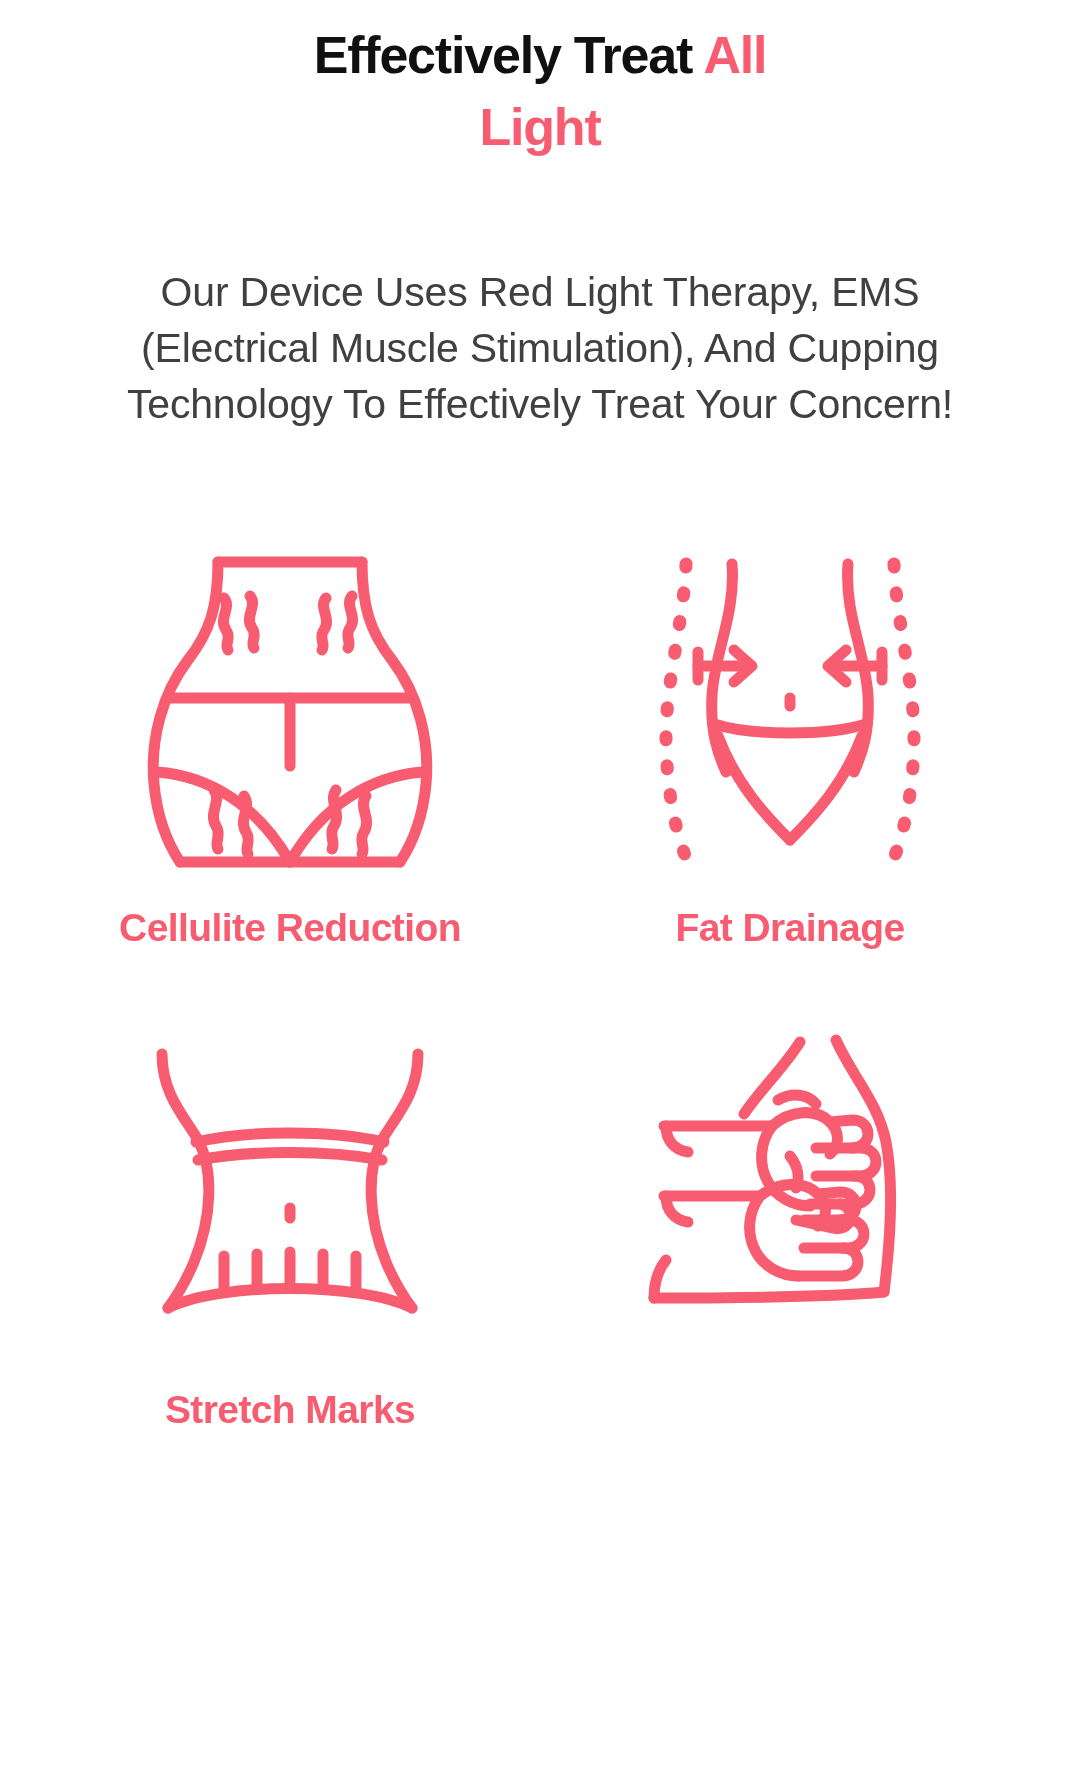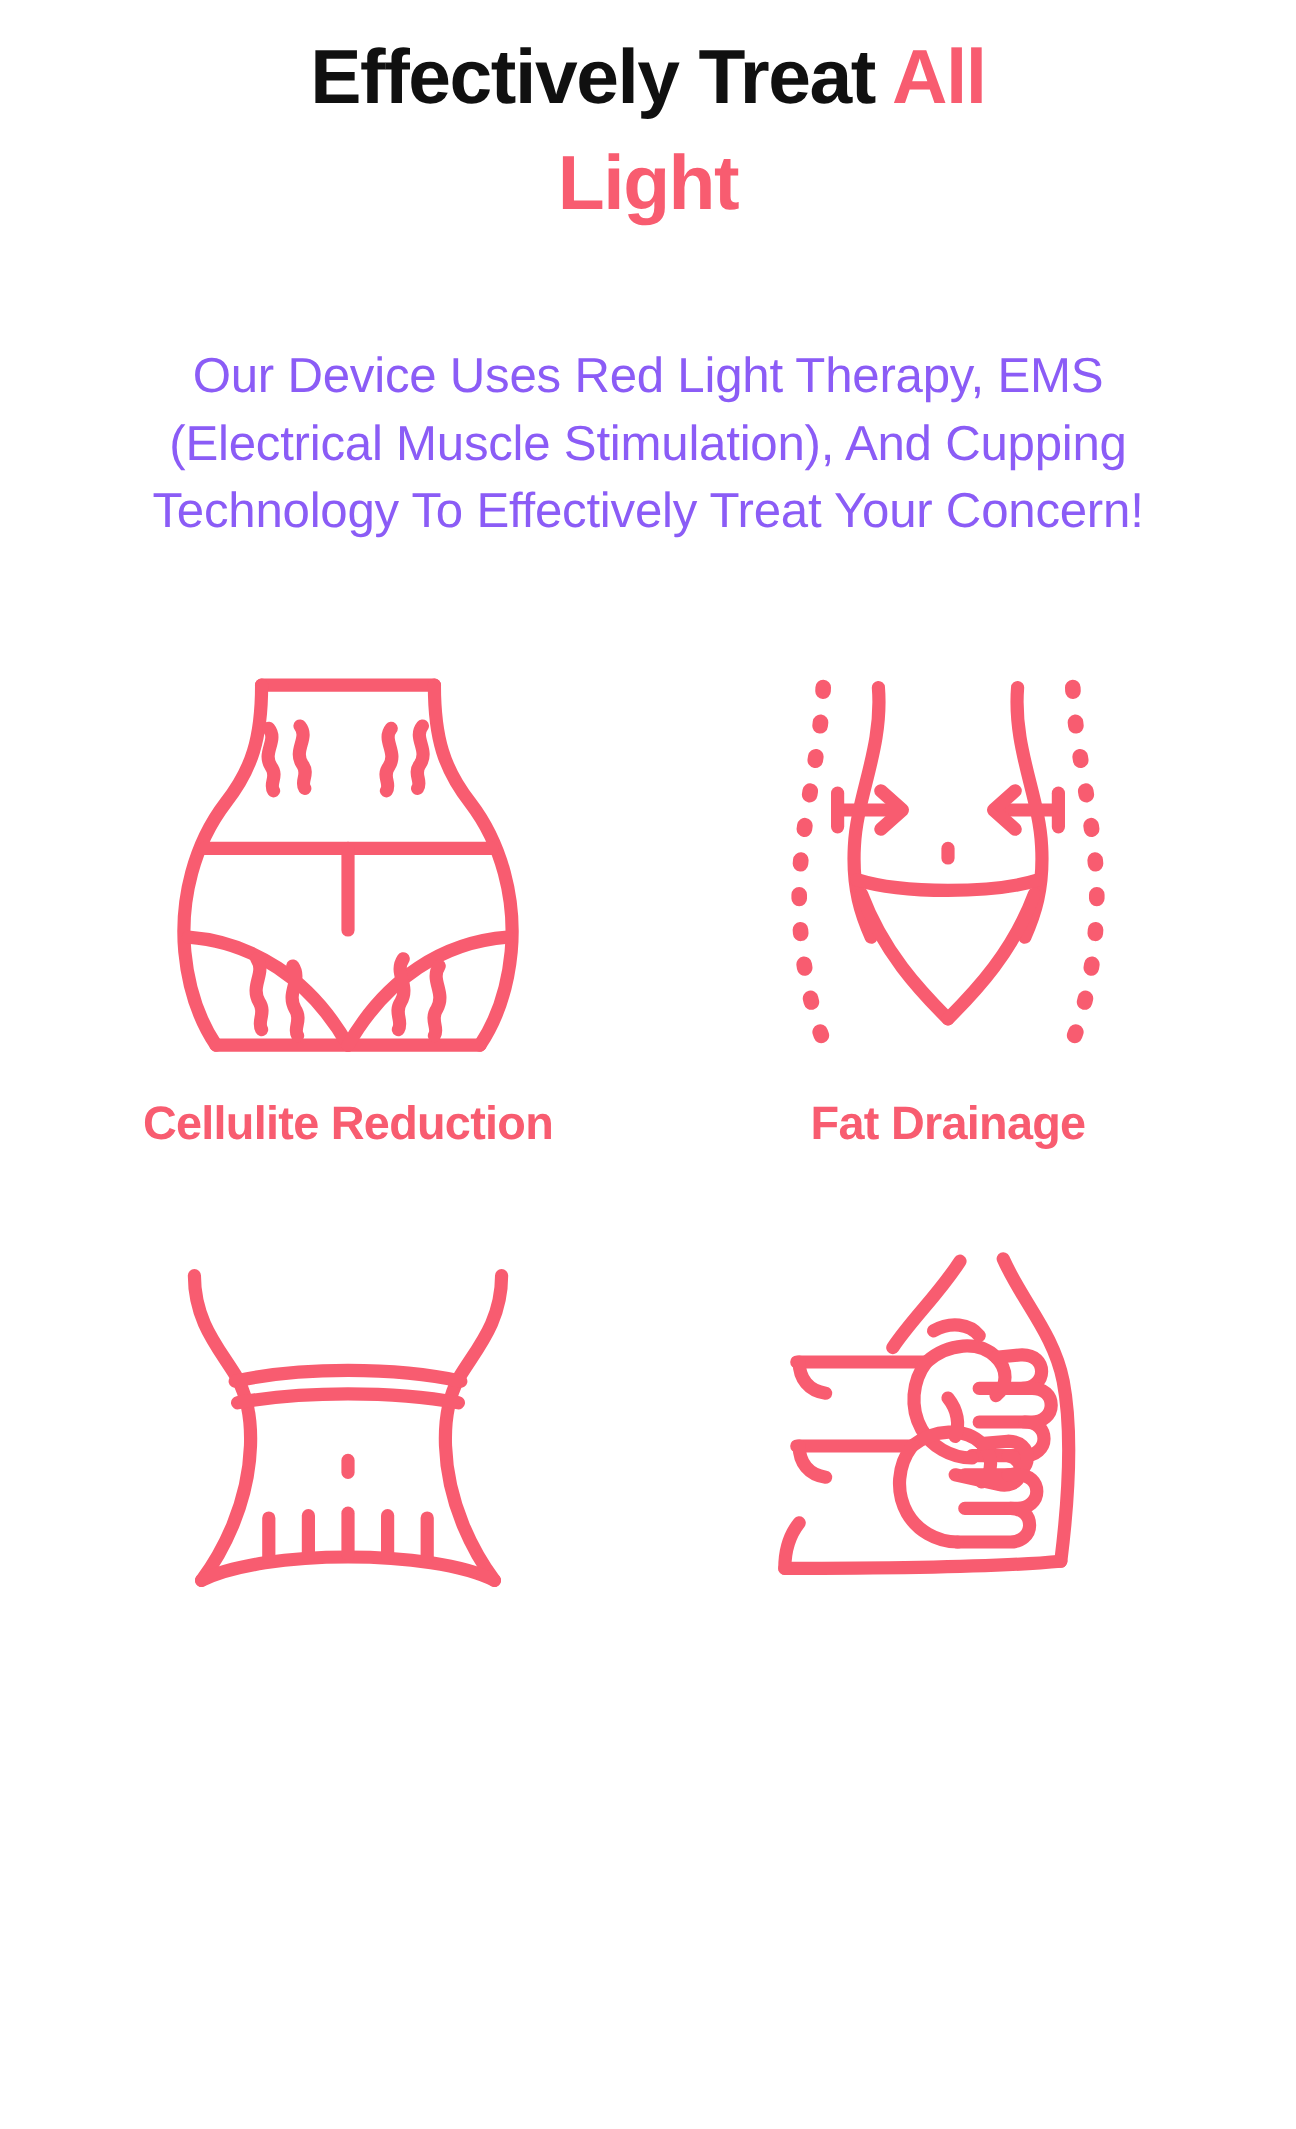--- a/index.html
+++ b/index.html
@@ -23,41 +23,41 @@
     background: #ffffff;
     padding: 0;
   }
 
   
   .headline {
     width: 1000px;
     margin: 0 auto;
     padding-top: 20px;
     text-align: center;
-    font-size: 64px;
+    font-size: 52px;
     line-height: 1.38;
     font-weight: 700;
     letter-spacing: -1.2px;
     color: #101010;
   }
   .headline .accent {
     color: #F85C70;
   }
 
   
   .subcopy {
     width: 860px;
-    margin: 0 auto;
+    margin: 12px auto;
     padding-top: 88px;
     text-align: center;
     font-size: 41px;
     line-height: 1.37;
     font-weight: 400;
     letter-spacing: -0.2px;
-    color: #8b5cf6;
+    color: #404040;
   }
 
   
   .features {
     width: 1000px;
     margin: 0 auto;
     padding-top: 96px;
     display: grid;
     grid-template-columns: 1fr 1fr;
     grid-template-rows: auto auto;
@@ -202,20 +202,21 @@
 
           <path d="M150 178 V188"></path>
 
           <path d="M84 226 V258"></path>
           <path d="M117 224 V258"></path>
           <path d="M150 222 V256"></path>
           <path d="M183 224 V258"></path>
           <path d="M216 226 V258"></path>
         </svg>
       </div>
+      <div class="feature-label">Stretch Marks</div>
     </div>
 
     <div class="feature row2">
       <div class="feature-art">
         <svg viewBox="0 0 300 300" fill="none" xmlns="http://www.w3.org/2000/svg" stroke="#F85C70" stroke-width="11" stroke-linecap="round" stroke-linejoin="round">
 
           <path d="M196 10 C212 46 238 72 246 112 C254 154 250 214 244 262"></path>
           <path d="M160 12 C142 40 120 60 104 84"></path>
 
           <path d="M14 268 C70 268 180 268 244 262"></path>

